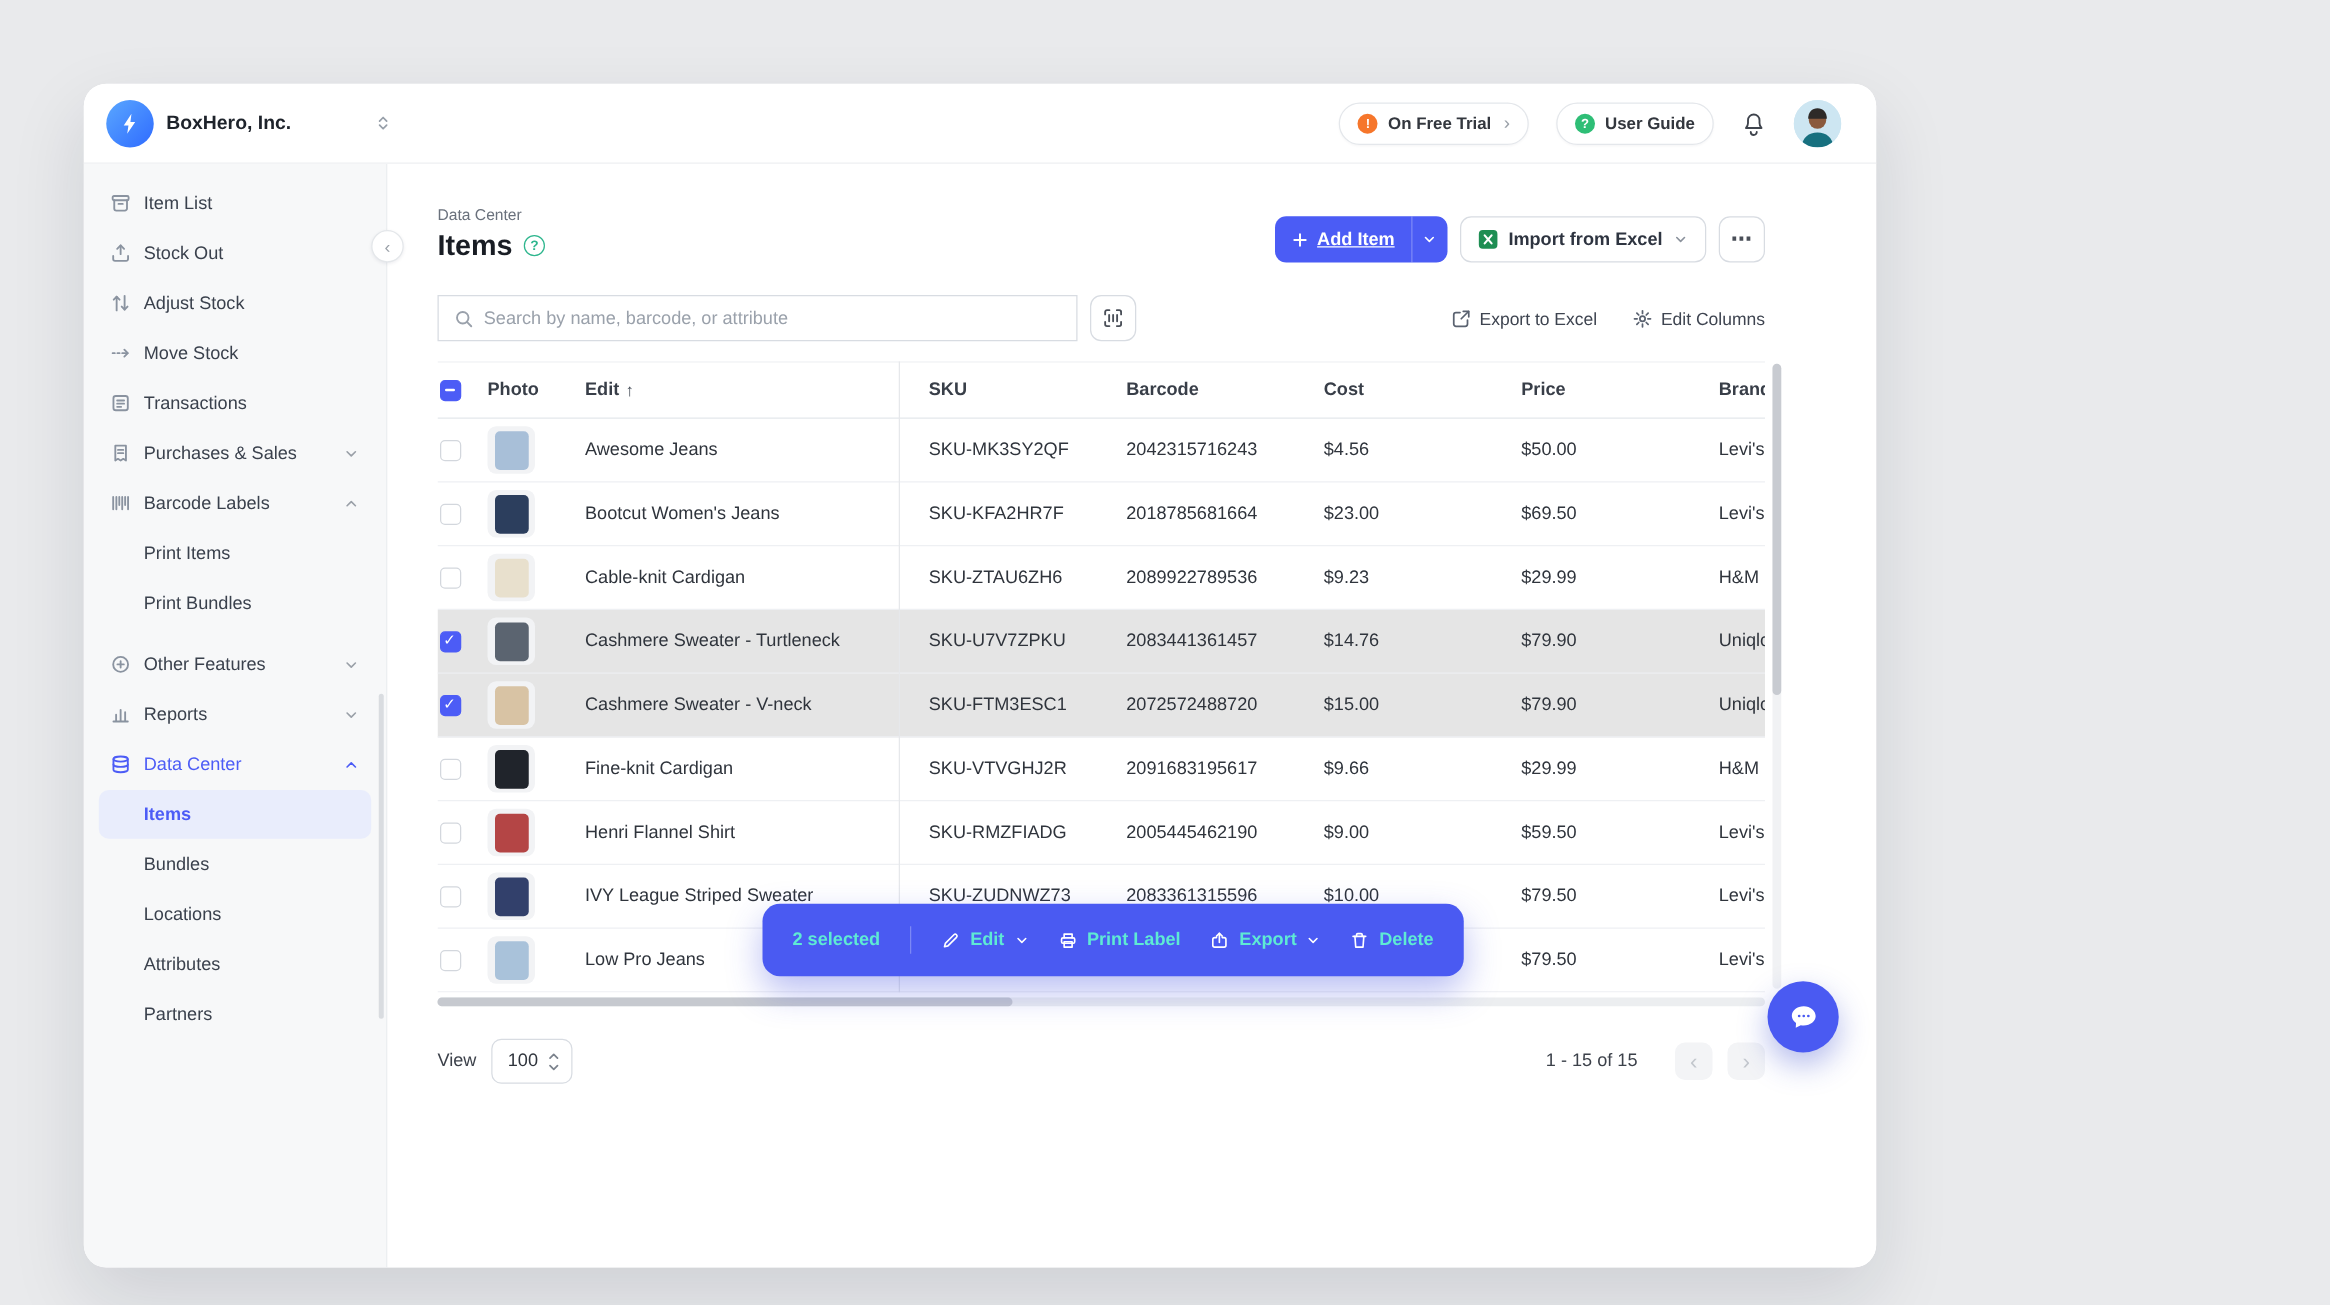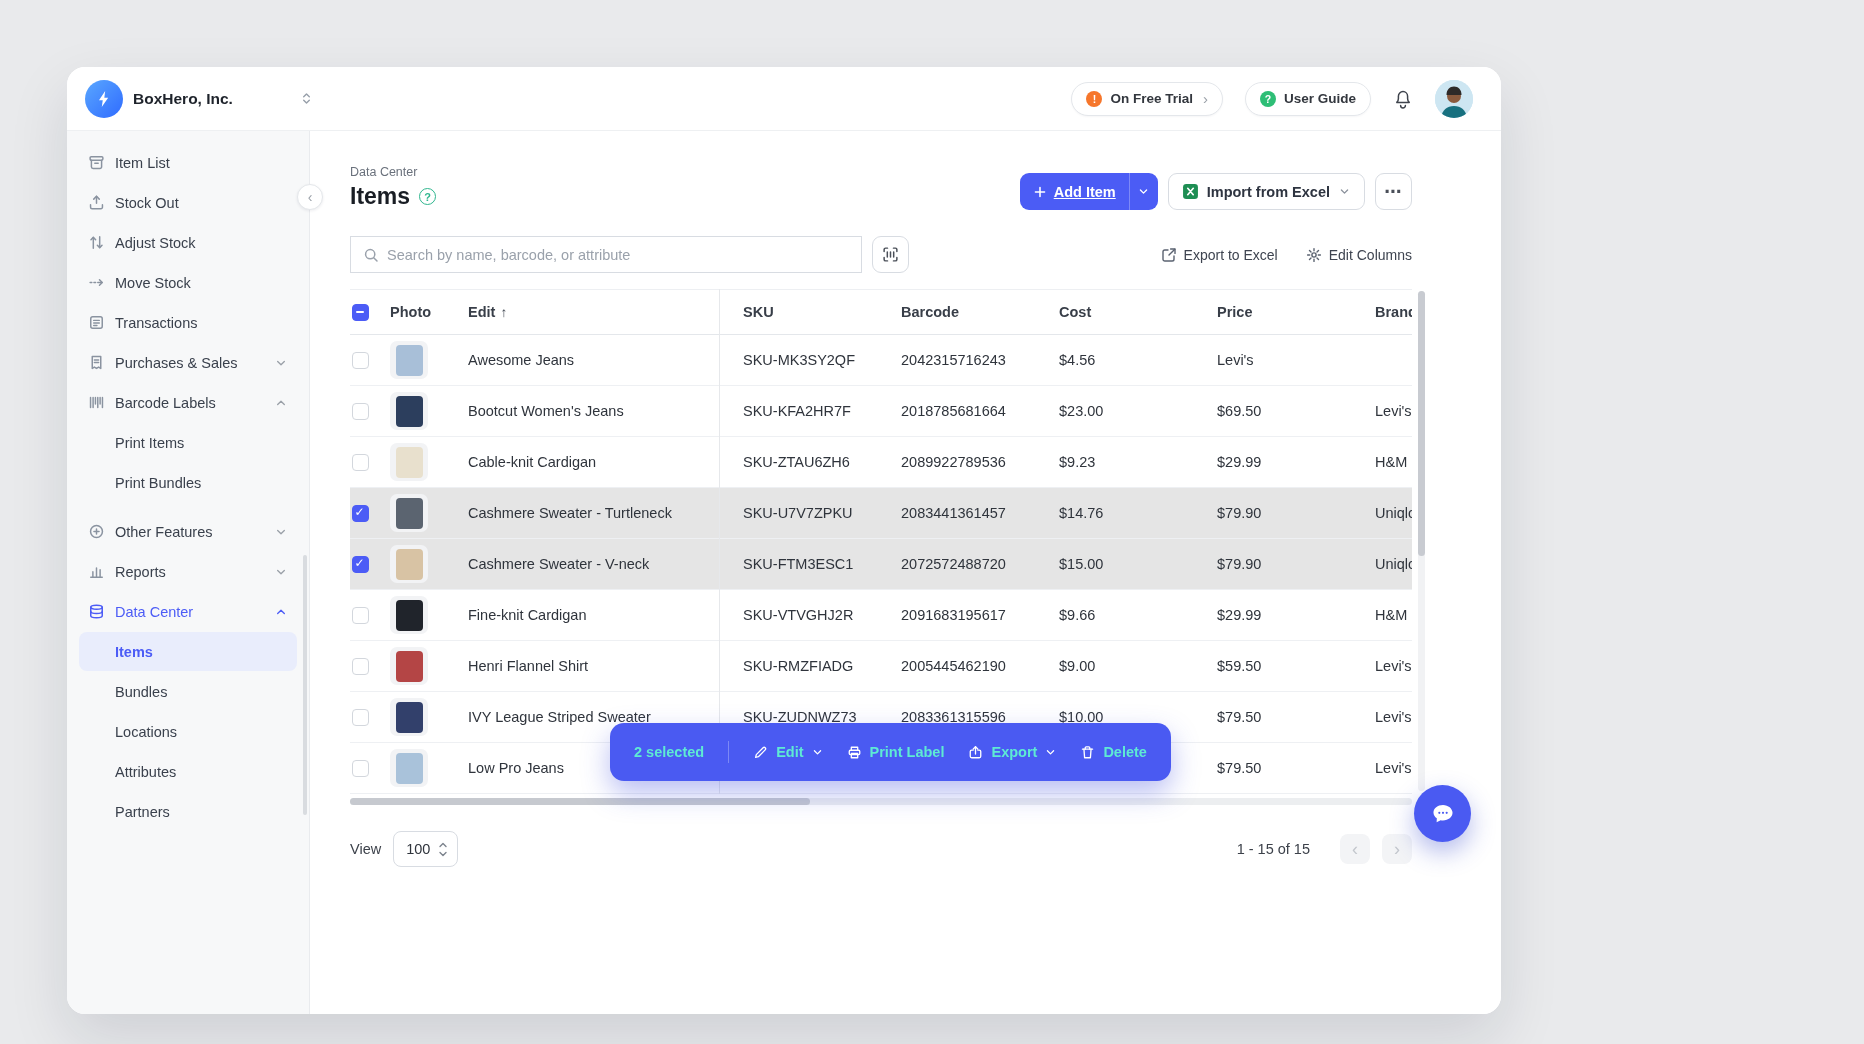--- a/index.html
+++ b/index.html
@@ -526,20 +526,21 @@
                 </div>
               <div class="cell">
                   <span class="photo">
                     <span class="garment" style="background-color: rgb(168, 191, 216);"></span>
                   </span>
                 </div>
               <div class="cell c-name">Awesome Jeans</div>
               <div class="cell c-pad">SKU-MK3SY2QF</div>
               <div class="cell c-pad">2042315716243</div>
               <div class="cell c-pad">$4.56</div>
+              <div class="cell c-pad">$50.00</div>
               <div class="cell c-pad">Levi's</div>
             </div>
 
             <div class="tgrid trow">
               <div class="cell">
                   <span class="cb"></span>
                 </div>
               <div class="cell">
                   <span class="photo">
                     <span class="garment" style="background-color: rgb(44, 62, 93);"></span>

